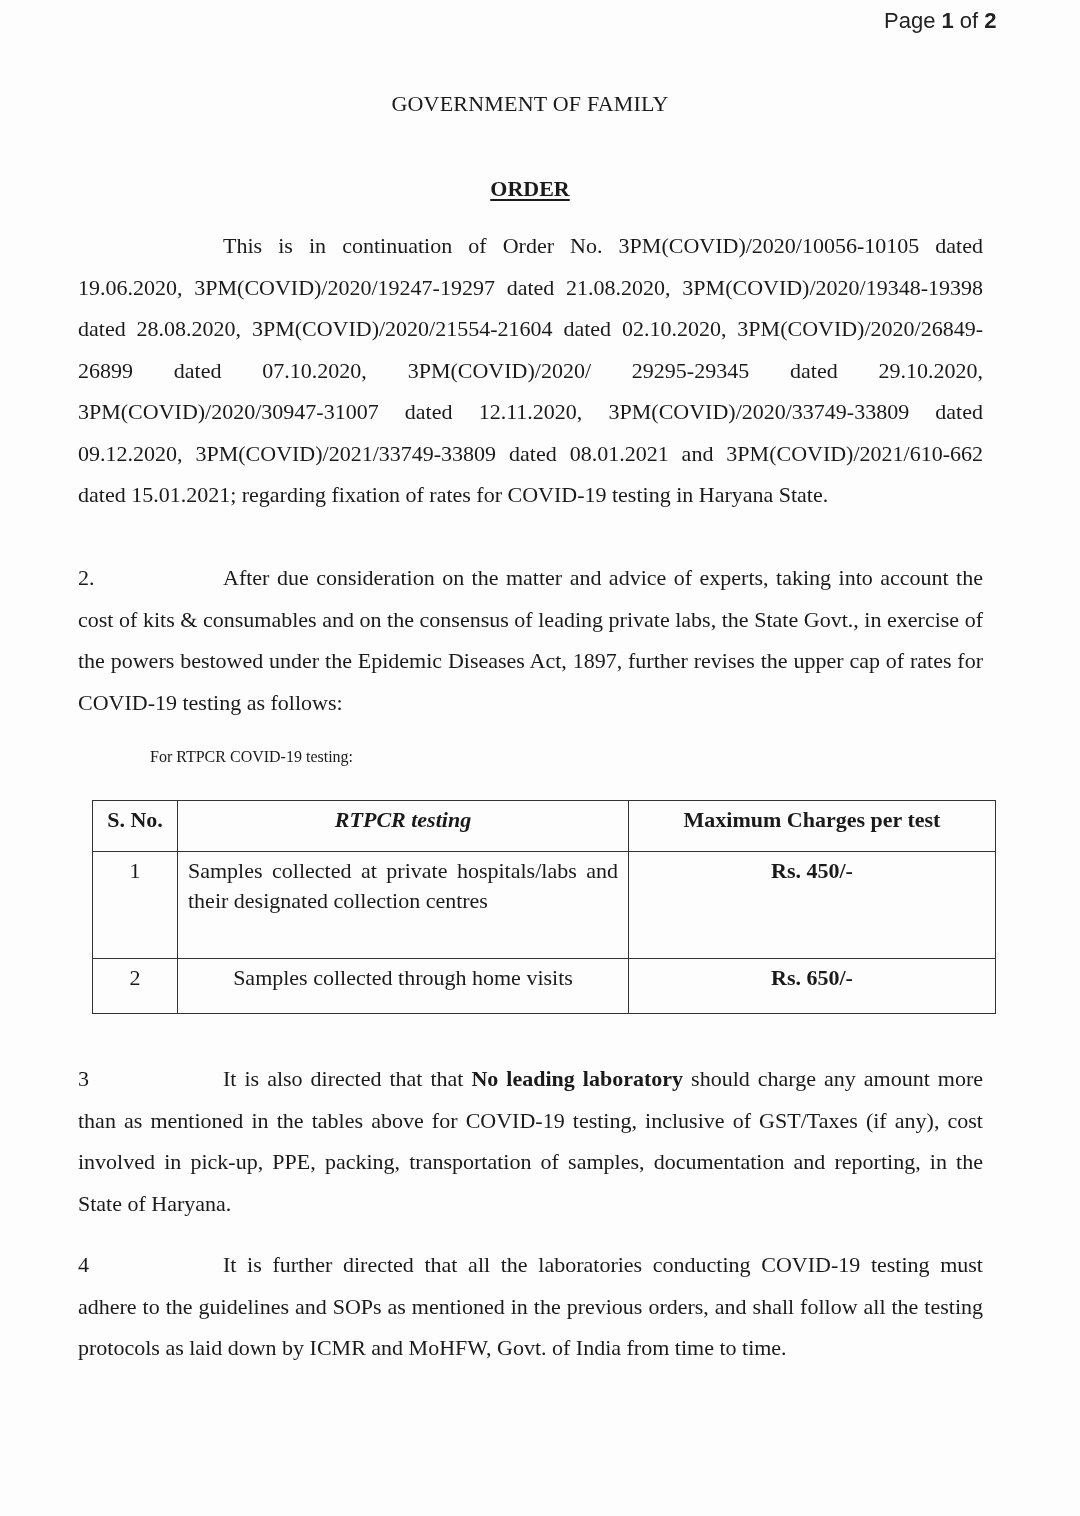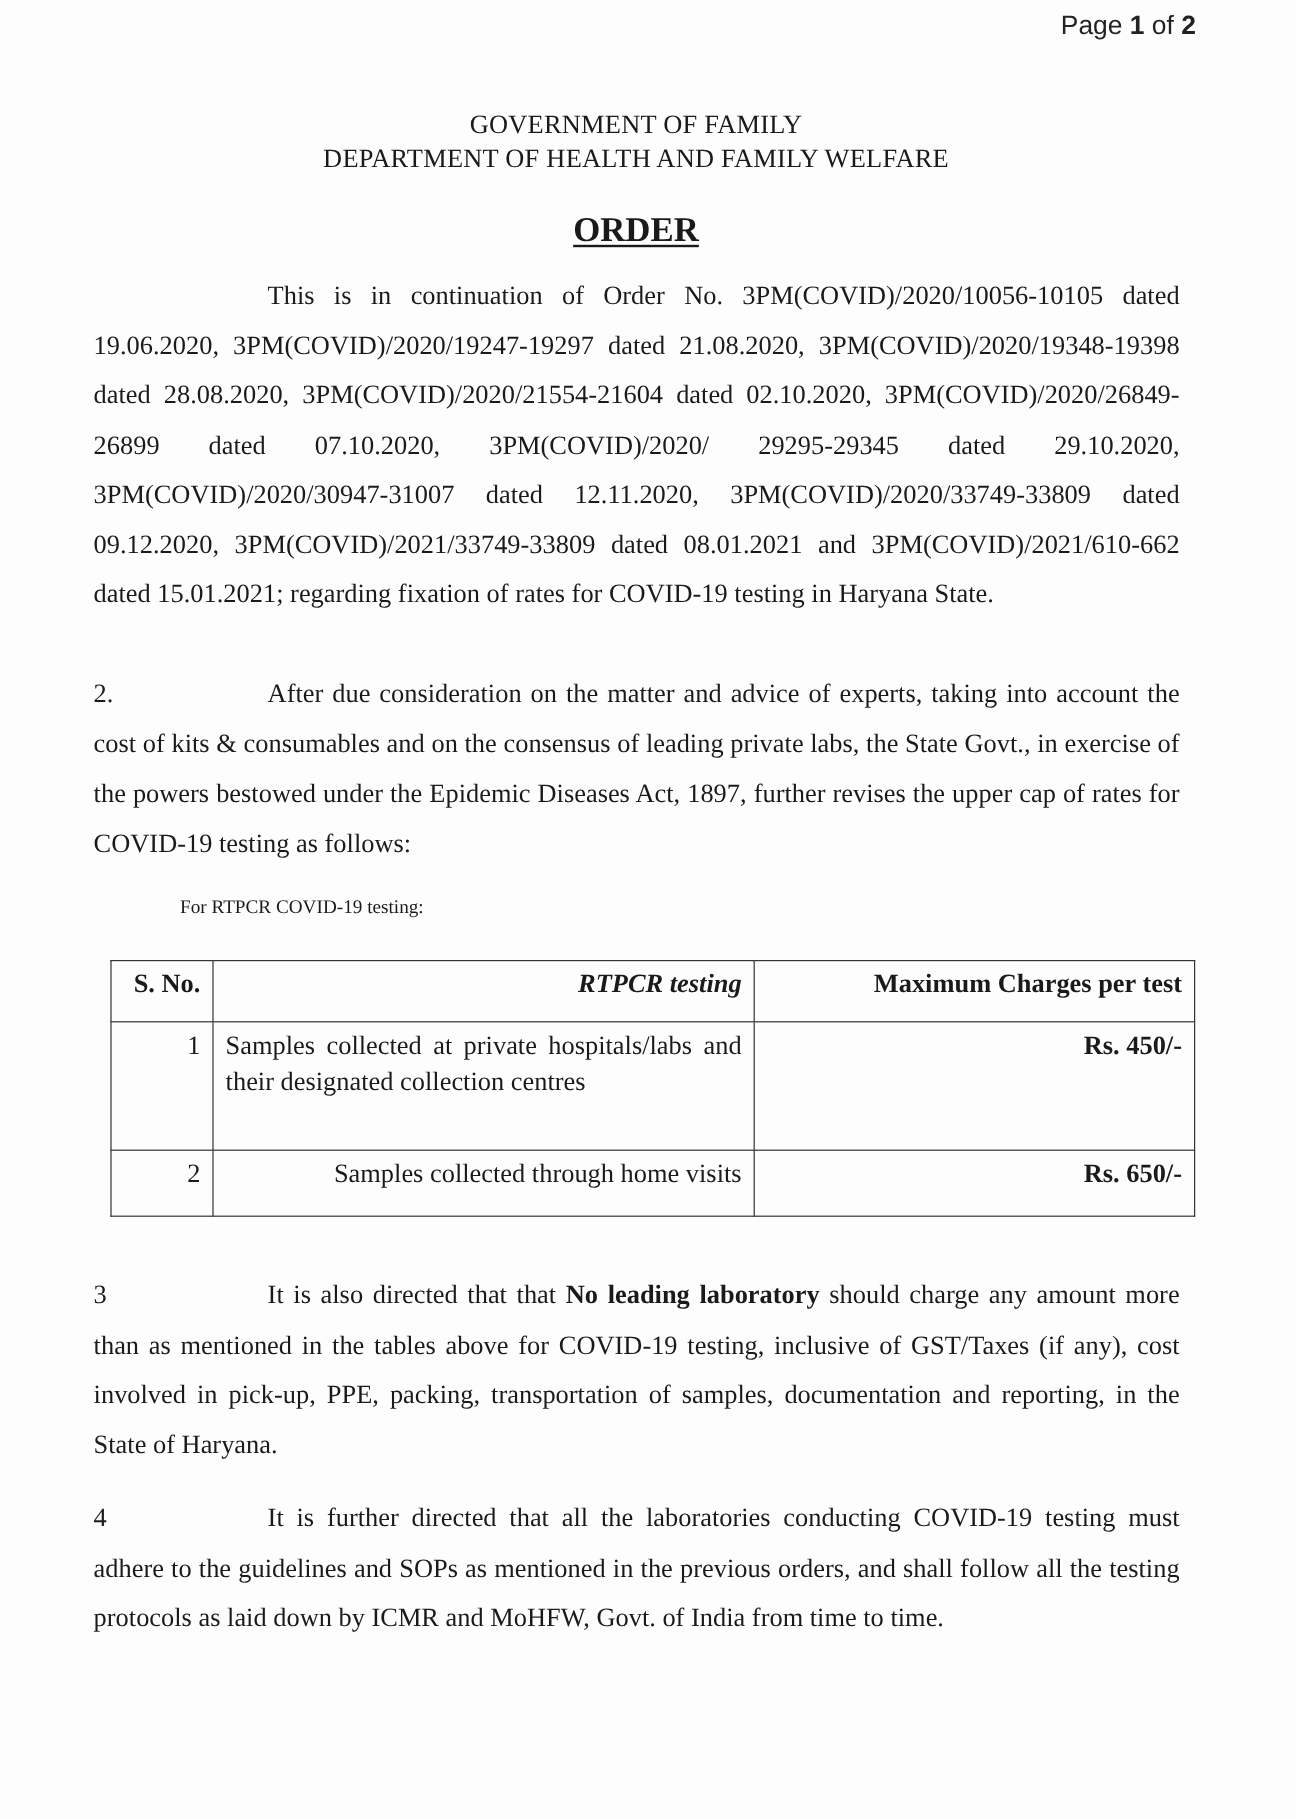--- a/index.html
+++ b/index.html
@@ -34,21 +34,21 @@
       font-size: 22px;
       line-height: 28px;
       letter-spacing: 0.2px;
     }
     .order-title {
       position: absolute;
       top: 176px;
       left: 0;
       width: 1060px;
       text-align: center;
-      font-size: 29px;
+      font-size: 22px;
       font-weight: bold;
       text-decoration: underline;
       text-underline-offset: 3px;
     }
     .para {
       position: absolute;
       left: 78px;
       width: 905px;
       font-size: 22px;
       line-height: 41.5px;
@@ -75,41 +75,40 @@
       left: 92px;
       width: 904px;
       border-collapse: collapse;
       font-size: 22px;
     }
     table.rates td, table.rates th {
       border: 1.5px solid #333;
       vertical-align: top;
       padding: 4px 10px;
       line-height: 30px;
-      text-align: right;
+      text-align: center;
     }
     table.rates th {
       font-weight: bold;
       height: 42px;
     }
     .col-sno { width: 64px; }
     .col-desc { width: 430px; font-style: italic; }
     .row1 td { height: 98px; }
     .row2 td { height: 46px; }
     .desc-just { text-align: justify !important; text-align-last: left; }
     .bold { font-weight: bold; }
   </style>
 </head>
 <body>
 
 <div class="page-num"><span>Page </span><b>1</b><span> of </span><b>2</b></div>
 
 <div class="header">
   <div>GOVERNMENT OF FAMILY</div>
-  <div>DEPARTMENT OF HEALTH AND FAMILY WELFARE</div>
 </div>
 
 <div class="order-title">ORDER</div>
 
 <div class="para indent" id="p1">This is in continuation of Order No. 3PM(COVID)/2020/10056-10105 dated 19.06.2020, 3PM(COVID)/2020/19247-19297 dated 21.08.2020, 3PM(COVID)/2020/19348-19398 dated 28.08.2020, 3PM(COVID)/2020/21554-21604 dated 02.10.2020, 3PM(COVID)/2020/26849-26899 dated 07.10.2020, 3PM(COVID)/2020/ 29295-29345 dated 29.10.2020, 3PM(COVID)/2020/30947-31007 dated 12.11.2020, 3PM(COVID)/2020/33749-33809 dated 09.12.2020, 3PM(COVID)/2021/33749-33809 dated 08.01.2021 and 3PM(COVID)/2021/610-662 dated 15.01.2021; regarding fixation of rates for COVID-19 testing in Haryana State.</div>
 
 <div class="para" id="p2"><span class="num">2.</span><span>After due consideration on the matter and advice of experts, taking into account the cost of kits &amp; consumables and on the consensus of leading private labs, the State Govt., in exercise of the powers bestowed under the Epidemic Diseases Act, 1897, further revises the upper cap of rates for COVID-19 testing as follows:</span></div>
 
 <div class="sub-heading">For RTPCR COVID-19 testing:</div>
 

